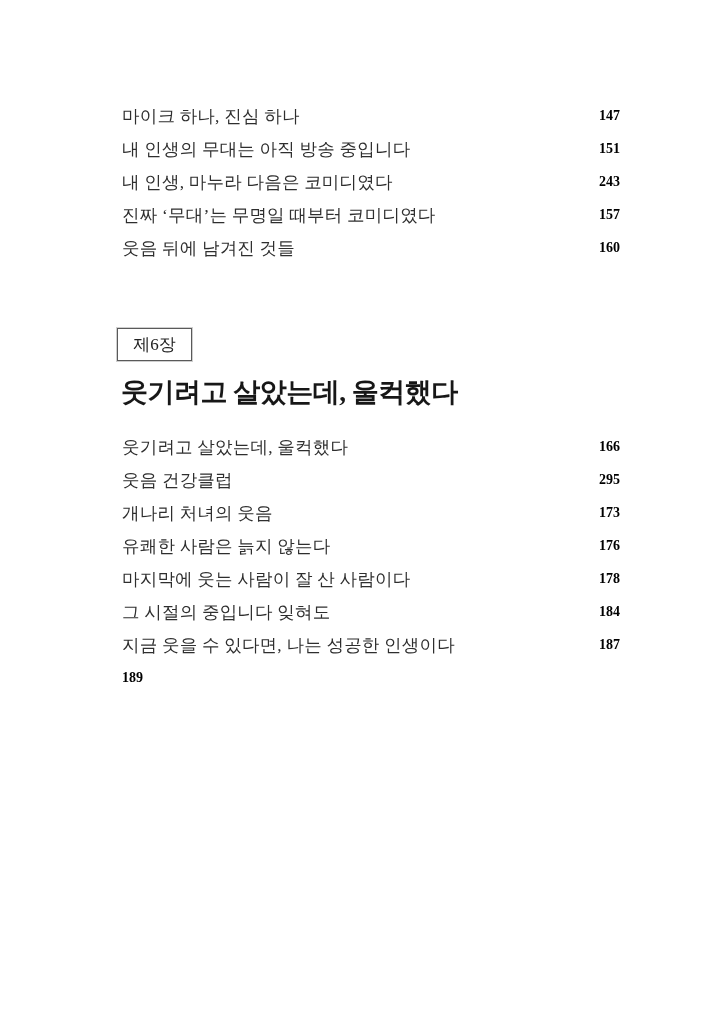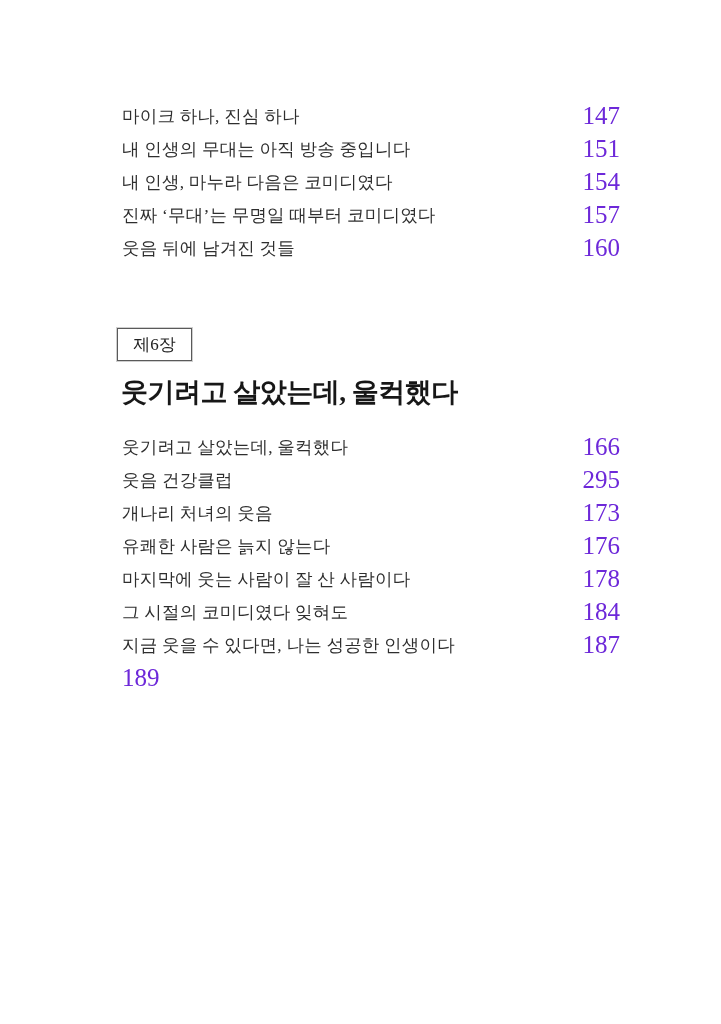--- a/index.html
+++ b/index.html
@@ -32,23 +32,24 @@
     align-items: center;
     justify-content: space-between;
   }
   .toc-title {
     font-size: 17.5px;
     letter-spacing: 0.2px;
     color: #2e2e2e;
     white-space: nowrap;
   }
   .toc-page {
-    font-size: 25px;
-    color: #6d28d9;
+    font-size: 14px;
+    color: #000000;
     font-variant-numeric: lining-nums;
+    font-weight: bold;
   }
   .chapter-badge {
     position: absolute;
     left: 117px;
     top: 328px;
     box-sizing: border-box;
     min-width: 75px;
     height: 33px;
     padding: 0 14px;
     border: 1px solid #5a5a5a;
@@ -83,21 +84,21 @@
       <span class="toc-page">147</span>
     </li>
 
     <li class="toc-row">
       <span class="toc-title">내 인생의 무대는 아직 방송 중입니다</span>
       <span class="toc-page">151</span>
     </li>
 
     <li class="toc-row">
       <span class="toc-title">내 인생, 마누라 다음은 코미디였다</span>
-      <span class="toc-page">154</span>
+      <span class="toc-page">243</span>
     </li>
 
     <li class="toc-row">
       <span class="toc-title">진짜 ‘무대’는 무명일 때부터 코미디였다</span>
       <span class="toc-page">157</span>
     </li>
 
     <li class="toc-row">
       <span class="toc-title">웃음 뒤에 남겨진 것들</span>
       <span class="toc-page">160</span>
@@ -129,21 +130,21 @@
       <span class="toc-page">176</span>
     </li>
 
     <li class="toc-row">
       <span class="toc-title">마지막에 웃는 사람이 잘 산 사람이다</span>
       <span class="toc-page">178</span>
     </li>
 
 
     <li class="toc-row">
-      <span class="toc-title">그 시절의 코미디였다 잊혀도</span>
+      <span class="toc-title">그 시절의 중입니다 잊혀도</span>
       <span class="toc-page">184</span>
     </li>
 
     <li class="toc-row">
       <span class="toc-title">지금 웃을 수 있다면, 나는 성공한 인생이다</span>
       <span class="toc-page">187</span>
     </li>
 
     <li class="toc-row">
       <span class="toc-page">189</span>

